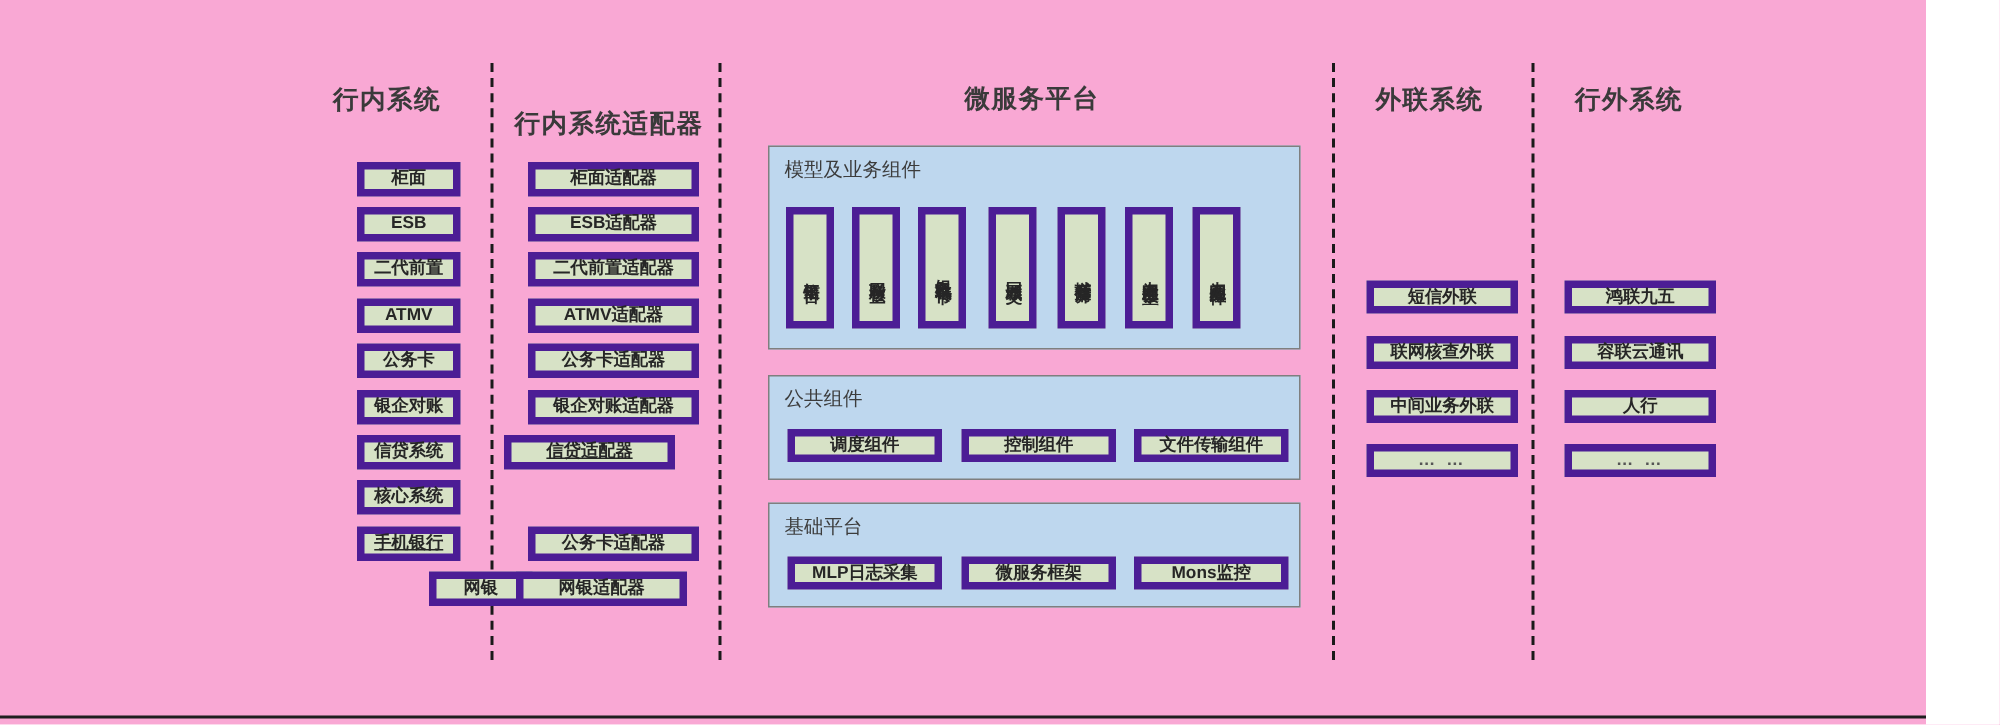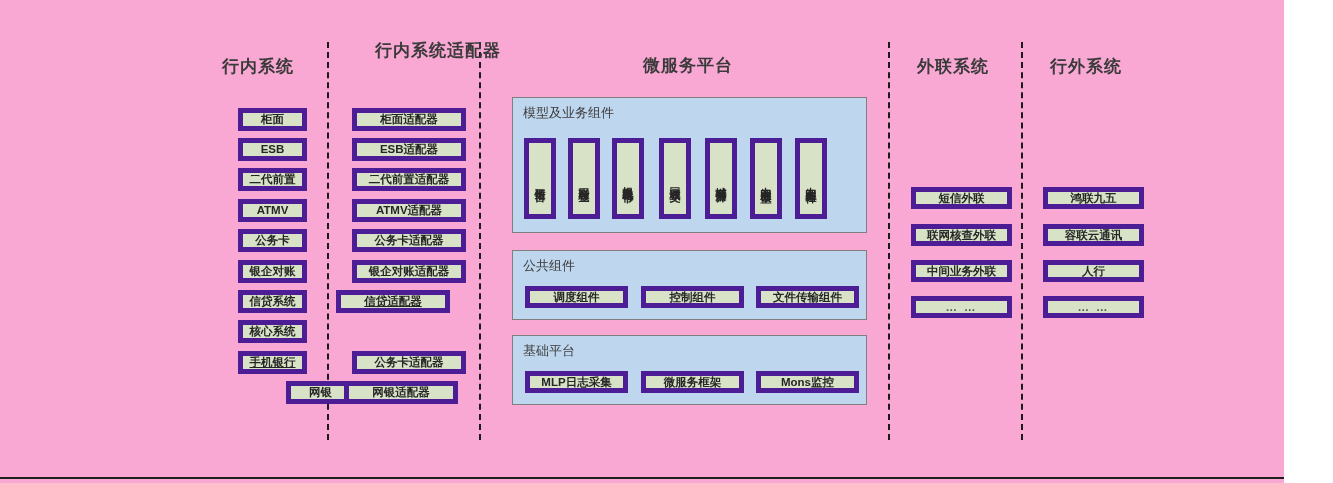--- a/index.html
+++ b/index.html
@@ -109,21 +109,21 @@
   <div class="gbox" style="left:238px; top:138px; width:69px; height:23px;">ESB</div>
   <div class="gbox" style="left:238px; top:168px; width:69px; height:23px;">二代前置</div>
   <div class="gbox" style="left:238px; top:199px; width:69px; height:23px;">ATMV</div>
   <div class="gbox" style="left:238px; top:229px; width:69px; height:23px;">公务卡</div>
   <div class="gbox" style="left:238px; top:260px; width:69px; height:23px;">银企对账</div>
   <div class="gbox" style="left:238px; top:290px; width:69px; height:23px;">信贷系统</div>
   <div class="gbox" style="left:238px; top:320px; width:69px; height:23px;">核心系统</div>
   <div class="gbox" style="left:238px; top:351px; width:69px; height:23px;text-decoration:underline;">手机银行</div>
   <div class="gbox" style="left:238px; top:381px; width:69px; height:23px;margin-left:48px;">网银</div>
 
-  <div class="col-header" style="left:341px; top:39px; width:130px;margin-left:32px;">行内系统适配器</div>
+  <div class="col-header" style="left:341px; top:71px; width:130px;">行内系统适配器</div>
 
   <div class="gbox" style="left:352px; top:108px; width:114px; height:23px;">柜面适配器</div>
   <div class="gbox" style="left:352px; top:138px; width:114px; height:23px;">ESB适配器</div>
   <div class="gbox" style="left:352px; top:168px; width:114px; height:23px;">二代前置适配器</div>
   <div class="gbox" style="left:352px; top:199px; width:114px; height:23px;">ATMV适配器</div>
   <div class="gbox" style="left:352px; top:229px; width:114px; height:23px;">公务卡适配器</div>
   <div class="gbox" style="left:352px; top:260px; width:114px; height:23px;">银企对账适配器</div>
   <div class="gbox" style="left:336px; top:290px; width:114px; height:23px;text-decoration:underline;">信贷适配器</div>
   <div class="gbox" style="left:352px; top:351px; width:114px; height:23px;">公务卡适配器</div>
   <div class="gbox" style="left:344px; top:381px; width:114px; height:23px;">网银适配器</div>

